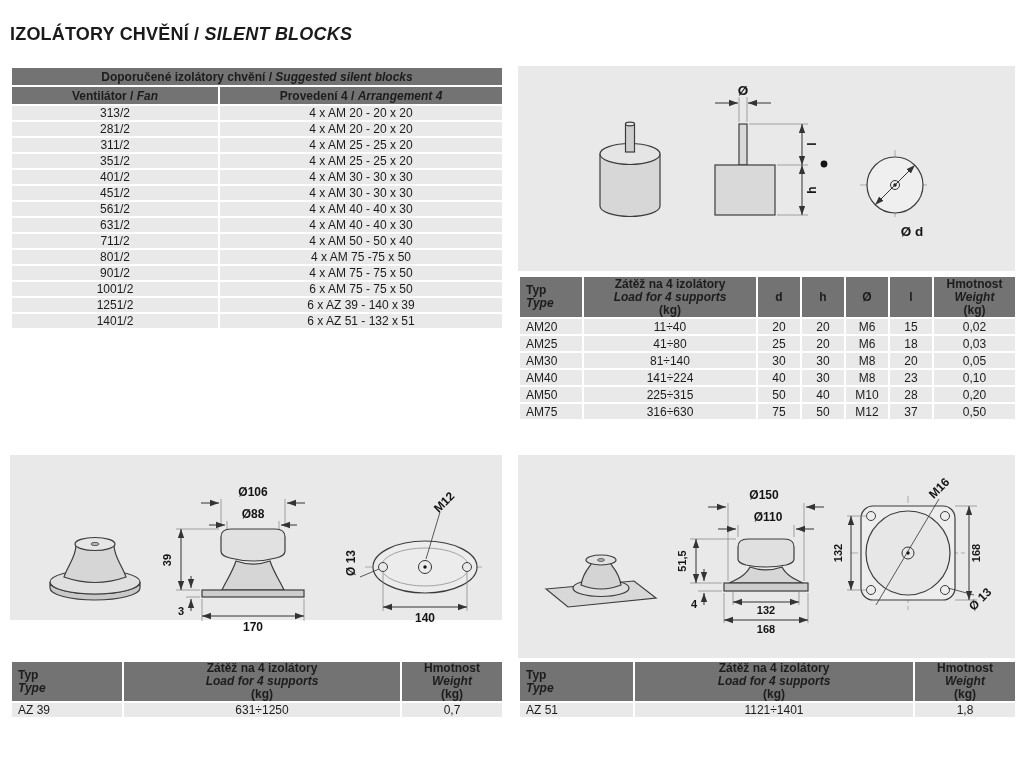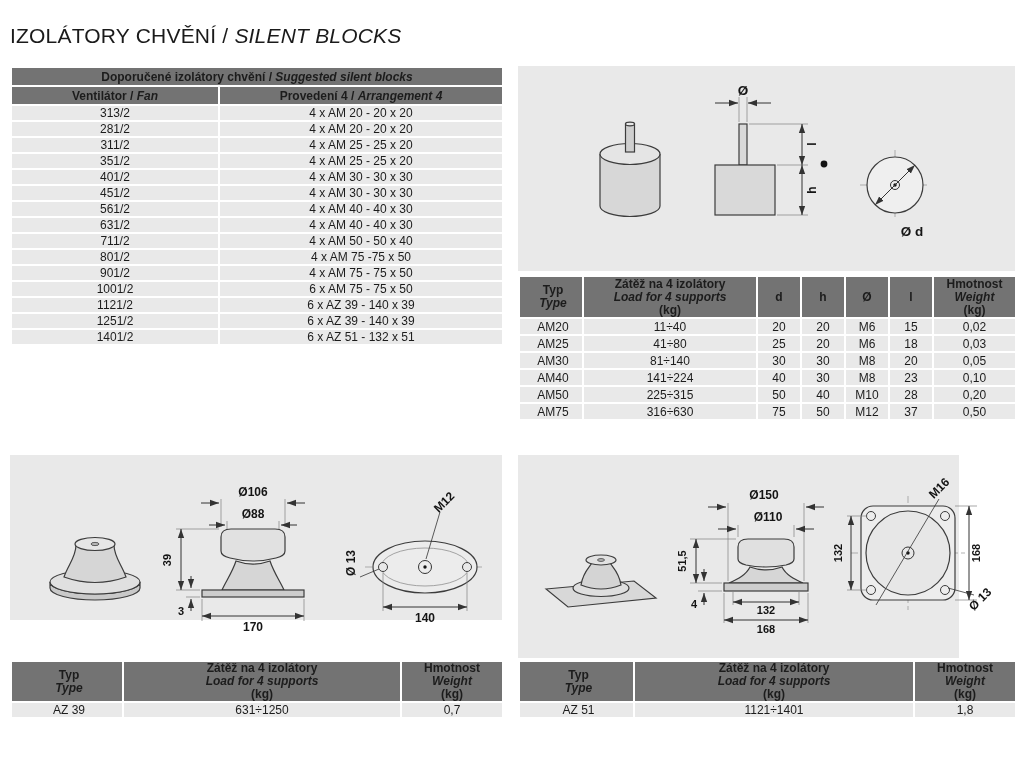--- a/index.html
+++ b/index.html
@@ -1,28 +1,28 @@
 <!DOCTYPE html>
 <html><head>
 <meta charset="utf-8">
 <style>
   * { margin:0; padding:0; box-sizing:border-box; }
   html,body { width:1024px; height:768px; background:#fff; }
   body { position:relative; font-family:"Liberation Sans","DejaVu Sans",sans-serif; color:#1a1a1a; overflow:hidden; }
   .it { font-style:italic; }
 
-  .page-title { position:absolute; left:10px; top:24px; font-size:21px; font-weight:normal; letter-spacing:.2px; }
+  .page-title { position:absolute; left:10px; top:24px; font-size:18px; font-weight:bold; letter-spacing:.2px; }
 
   .panel { position:absolute; background:#e9e9e9; }
 
   table.tbl { position:absolute; border-collapse:collapse; table-layout:fixed; }
   .tbl td { border:2px solid #fff; background:#e9e9e9; font-size:12px; text-align:center;
             vertical-align:middle; padding:0 2px; color:#1c1c1c; }
   .tbl td.hdr { background:#737373; font-weight:bold; }
-  .tbl td.l { text-align:center; padding-left:6px;margin-top:16px; }
+  .tbl td.l { text-align:left; padding-left:6px;margin-top:16px; }
   .tbl td.hdr div { line-height:13px; }
 
   .left-tbl td { height:15px; line-height:14px; }
   .left-tbl td.hdr { height:19px; }
 
   .am-tbl td { height:17px; }
   .am-tbl td.hdr { height:42px; }
 
   .az-tbl td { height:16px; }
   .az-tbl td.hdr { height:36px; }
@@ -107,24 +107,20 @@
         <td>801/2</td>
         <td>4 x AM 75 -75 x 50</td>
       </tr>
   <tr>
         <td>901/2</td>
         <td>4 x AM 75 - 75 x 50</td>
       </tr>
   <tr>
         <td>1001/2</td>
         <td>6 x AM 75 - 75 x 50</td>
-      </tr>
-  <tr>
-        <td>1121/2</td>
-        <td>6 x AZ 39 - 140 x 39</td>
       </tr>
   <tr>
         <td>1251/2</td>
         <td>6 x AZ 39 - 140 x 39</td>
       </tr>
   <tr>
         <td>1401/2</td>
         <td>6 x AZ 51 - 132 x 51</td>
       </tr>
 </tbody>
@@ -345,21 +341,21 @@
     </td>
   </tr>
   <tr>
     <td class="l">AZ 39</td>
     <td>631÷1250</td>
     <td>0,7</td>
   </tr>
 </tbody>
   </table>
 
-<div class="panel" style="left:518px; top:455px; width:441px; height:203px;">
+<div class="panel" style="left:518px; top:455px; width:497px; height:203px;">
   <svg width="497" height="203" viewBox="0 0 497 203">
     <defs>
       <marker id="arC" viewBox="0 0 10 10" refX="10" refY="5" markerWidth="9" markerHeight="9" orient="auto-start-reverse" markerUnits="userSpaceOnUse">
           <path d="M0,1.5 L10,5 L0,8.5 Z" fill="#333"></path>
         </marker>
     </defs>
     <g>
       <path class="ol" style="fill:#d8d8d8" d="M28,134 L116,126 L138,143 L50,152 Z"></path>
       <ellipse class="ol" style="fill:#dedede" cx="83" cy="133" rx="28" ry="8.5"></ellipse>
       <path class="ol" style="fill:#d4d4d4" d="M63,130 C65,116 73,111 75,106 L91,106 C93,111 101,116 103,130 Q83,138 63,130 Z"></path>

